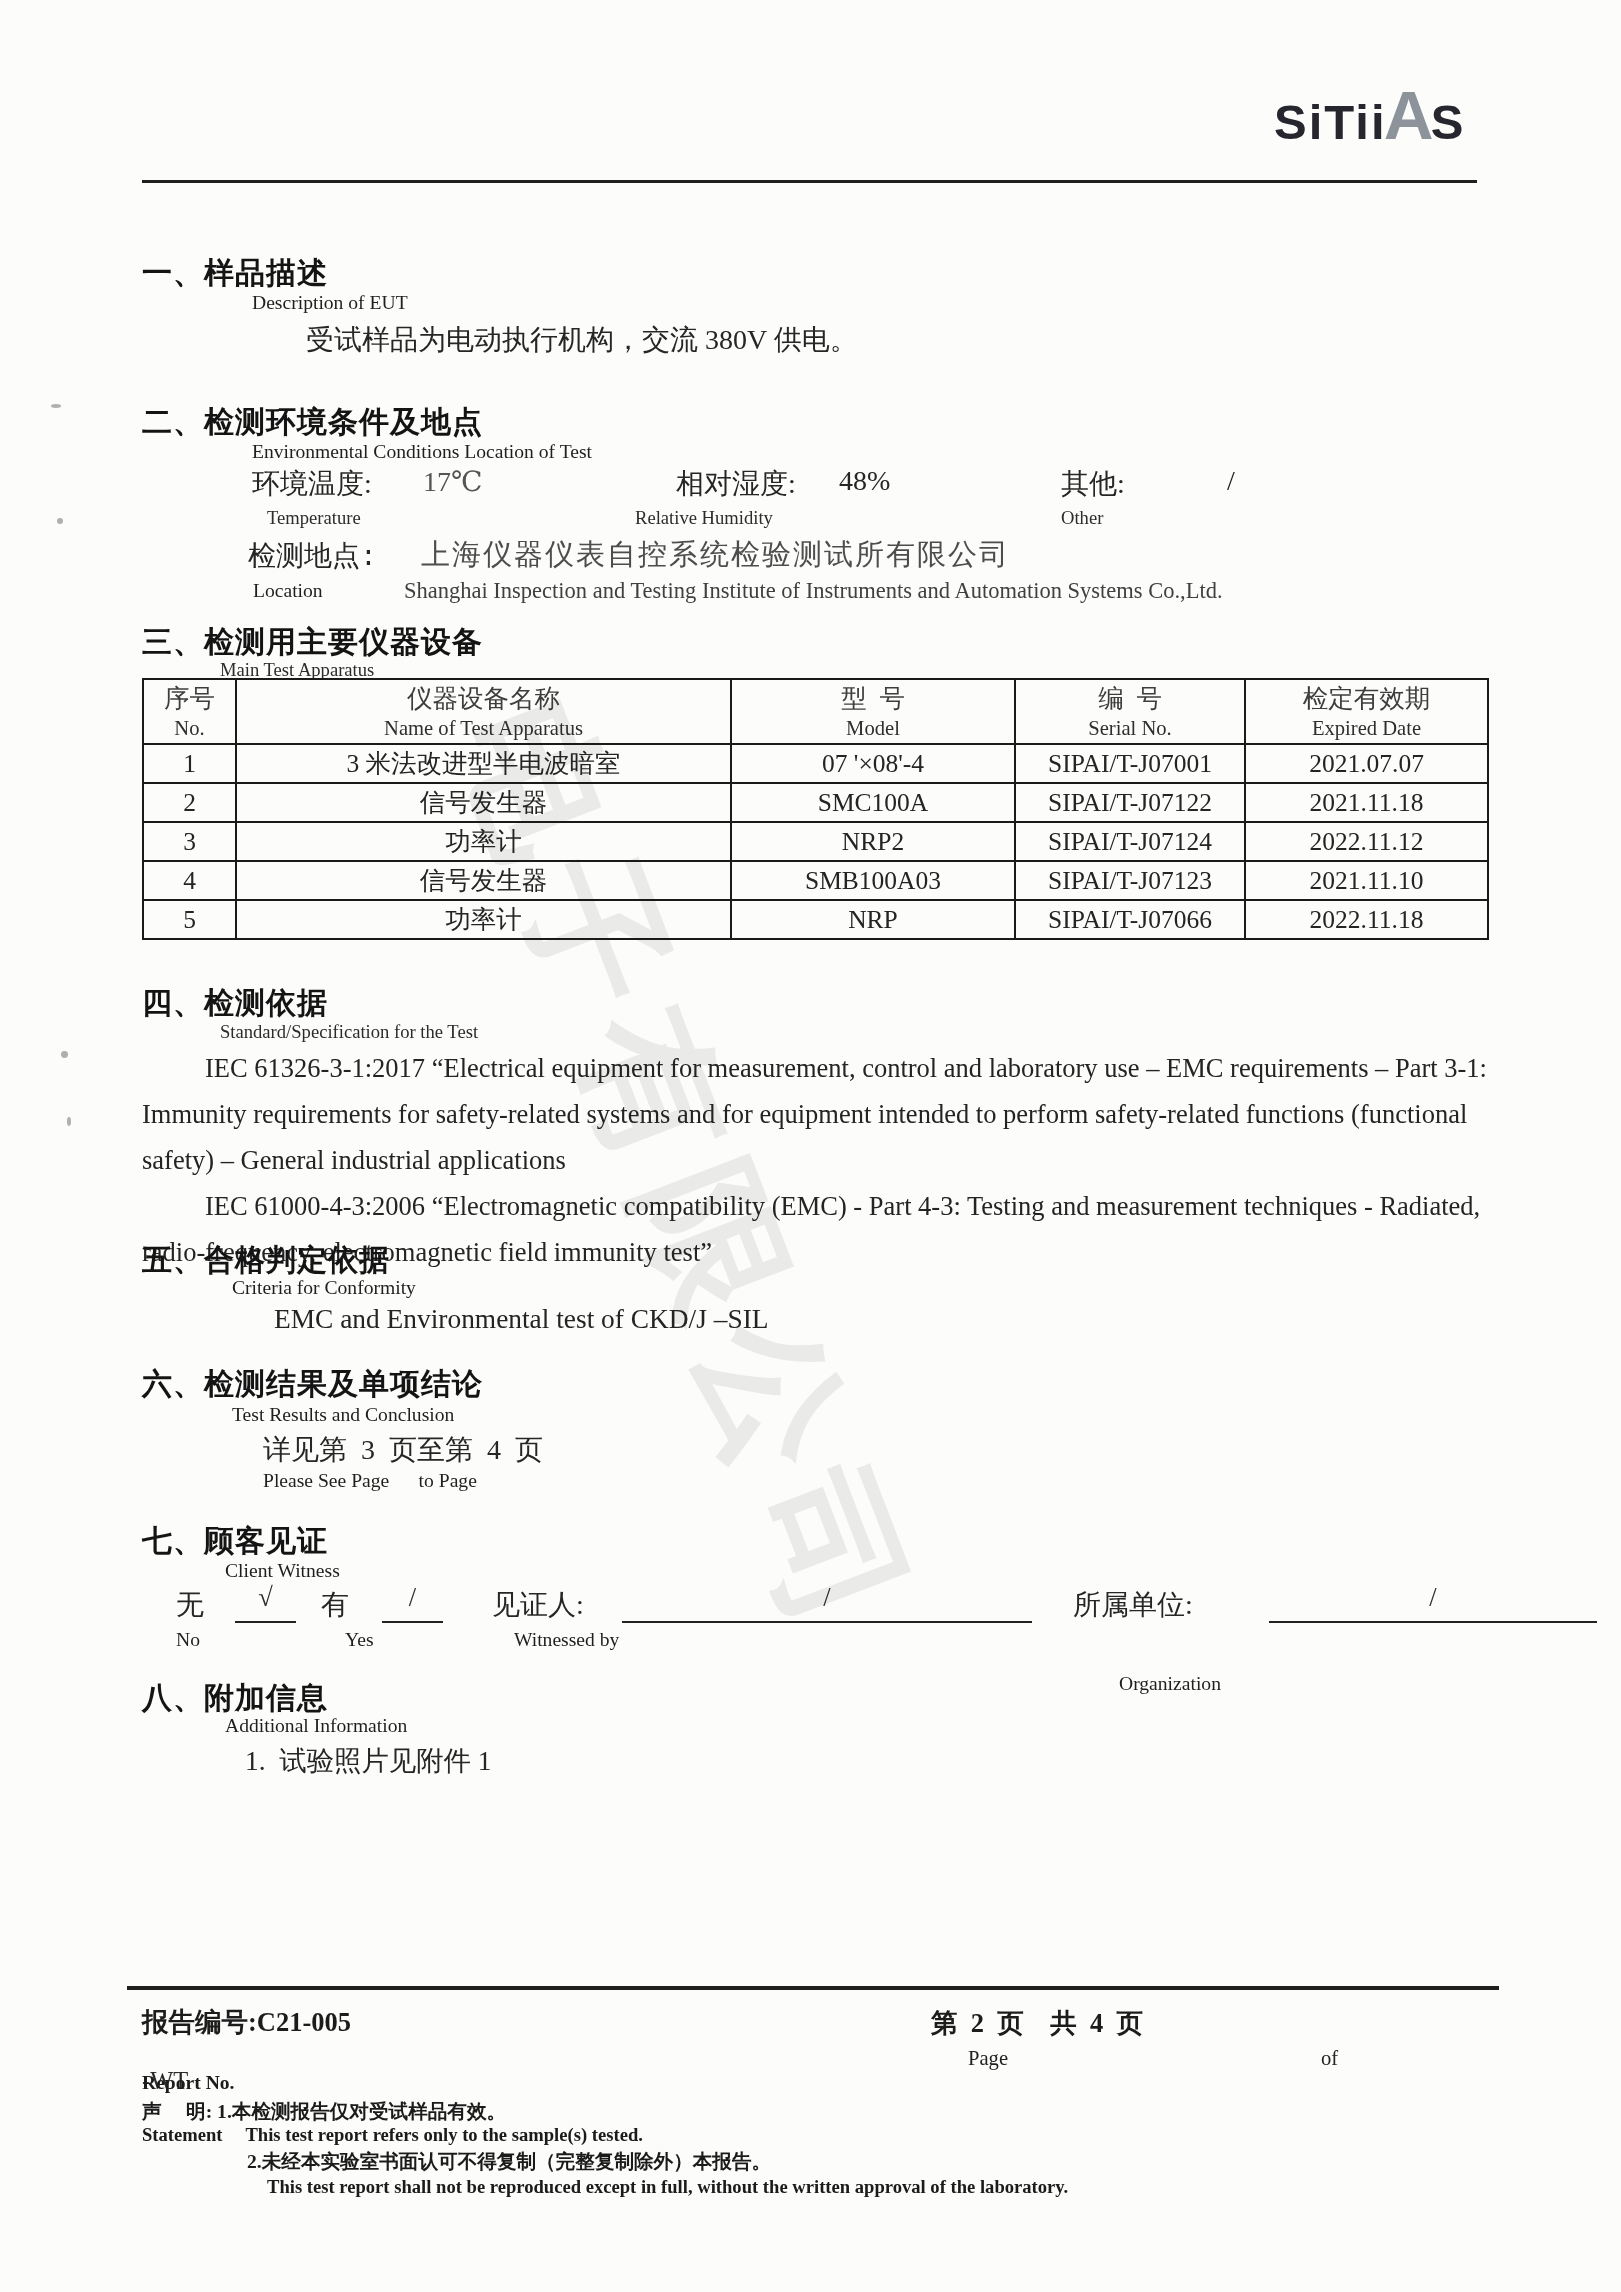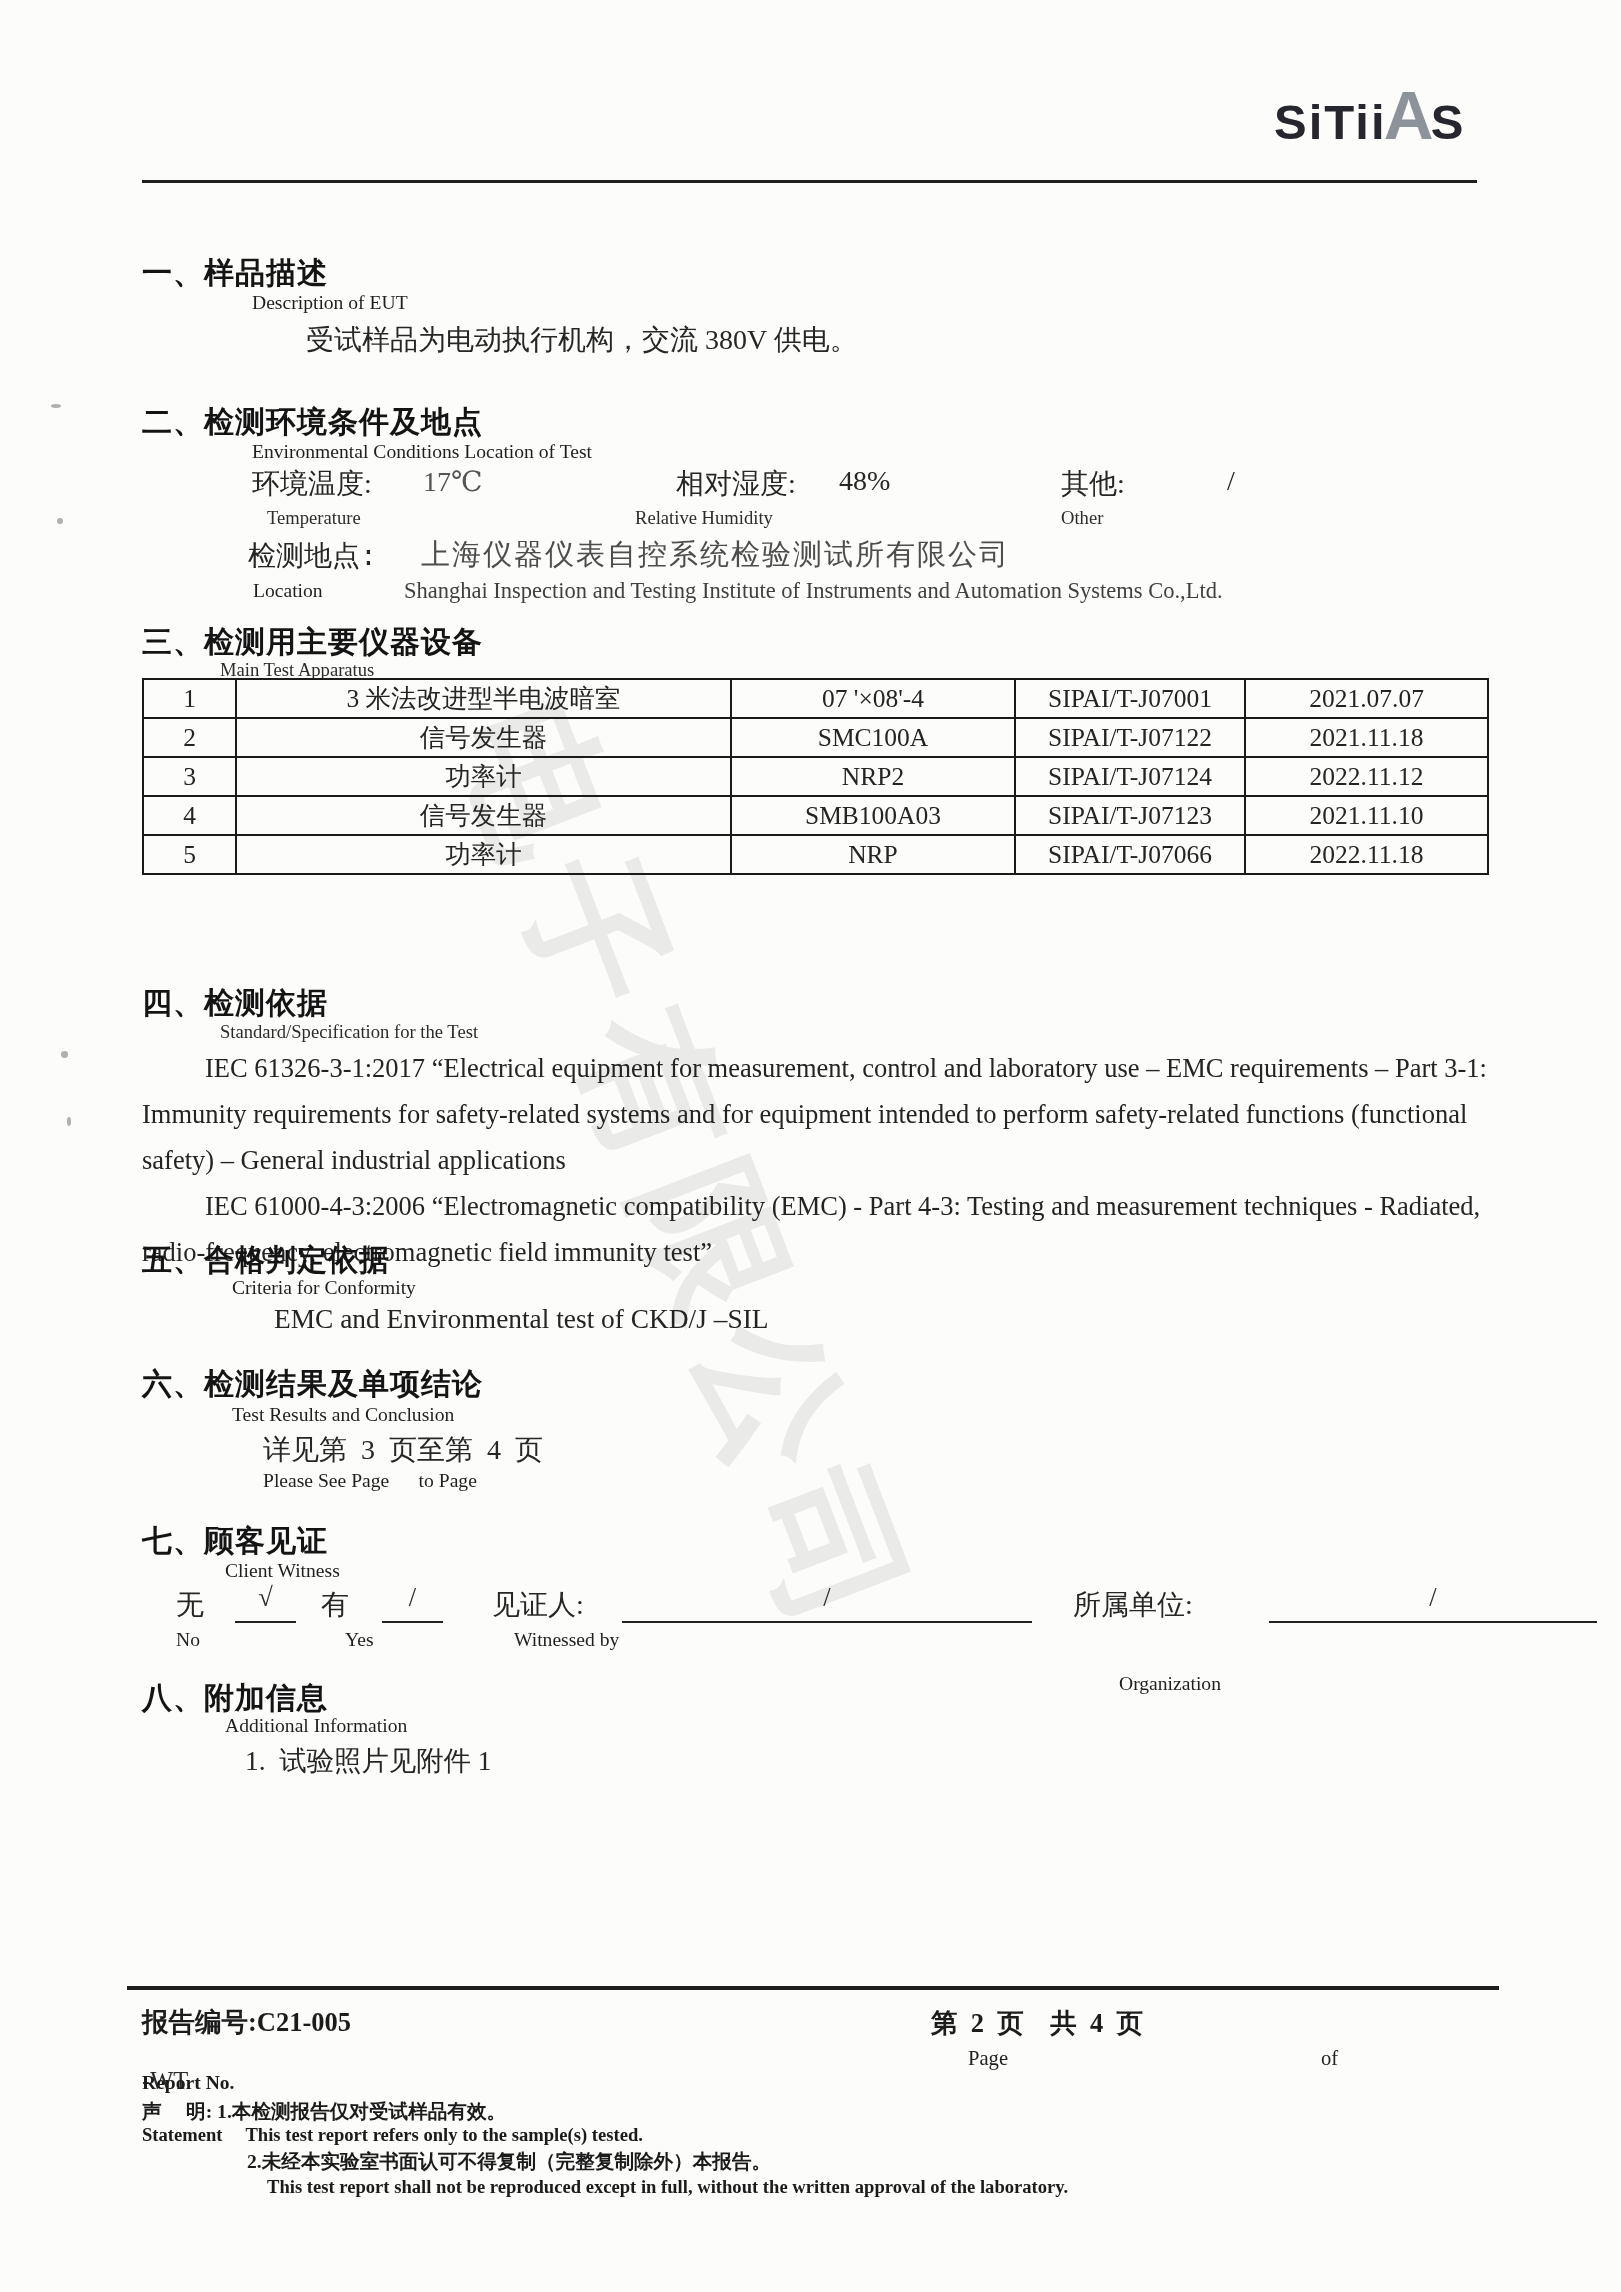--- a/index.html
+++ b/index.html
@@ -80,20 +80,42 @@
 
   <table class="app abs" style="left:142px;top:678px;width:1346px;">
     <colgroup>
       <col style="width:93px">
         <col style="width:495px">
         <col style="width:284px">
         <col style="width:230px">
         <col style="width:243px">
     </colgroup>
     <tbody>
+        <tr style="height:65px;">
+      <td>
+        <div class="hdr-zh" data-bind="sections.s3.table.headers.0.zh">序号</div>
+        <div class="hdr-en" data-bind="sections.s3.table.headers.0.en">No.</div>
+      </td>
+      <td>
+        <div class="hdr-zh" data-bind="sections.s3.table.headers.1.zh">仪器设备名称</div>
+        <div class="hdr-en" data-bind="sections.s3.table.headers.1.en">Name of Test Apparatus</div>
+      </td>
+      <td>
+        <div class="hdr-zh" data-bind="sections.s3.table.headers.2.zh">型  号</div>
+        <div class="hdr-en" data-bind="sections.s3.table.headers.2.en">Model</div>
+      </td>
+      <td>
+        <div class="hdr-zh" data-bind="sections.s3.table.headers.3.zh">编  号</div>
+        <div class="hdr-en" data-bind="sections.s3.table.headers.3.en">Serial No.</div>
+      </td>
+      <td>
+        <div class="hdr-zh" data-bind="sections.s3.table.headers.4.zh">检定有效期</div>
+        <div class="hdr-en" data-bind="sections.s3.table.headers.4.en">Expired Date</div>
+      </td>
+    </tr>
     <tr style="height:39px;">
       <td data-bind="sections.s3.table.rows.0.0">1</td>
       <td data-bind="sections.s3.table.rows.0.1">3 米法改进型半电波暗室</td>
       <td data-bind="sections.s3.table.rows.0.2">07 '×08'-4</td>
       <td data-bind="sections.s3.table.rows.0.3">SIPAI/T-J07001</td>
       <td data-bind="sections.s3.table.rows.0.4">2021.07.07</td>
     </tr>
     <tr style="height:39px;">
       <td data-bind="sections.s3.table.rows.1.0">2</td>
       <td data-bind="sections.s3.table.rows.1.1">信号发生器</td>

